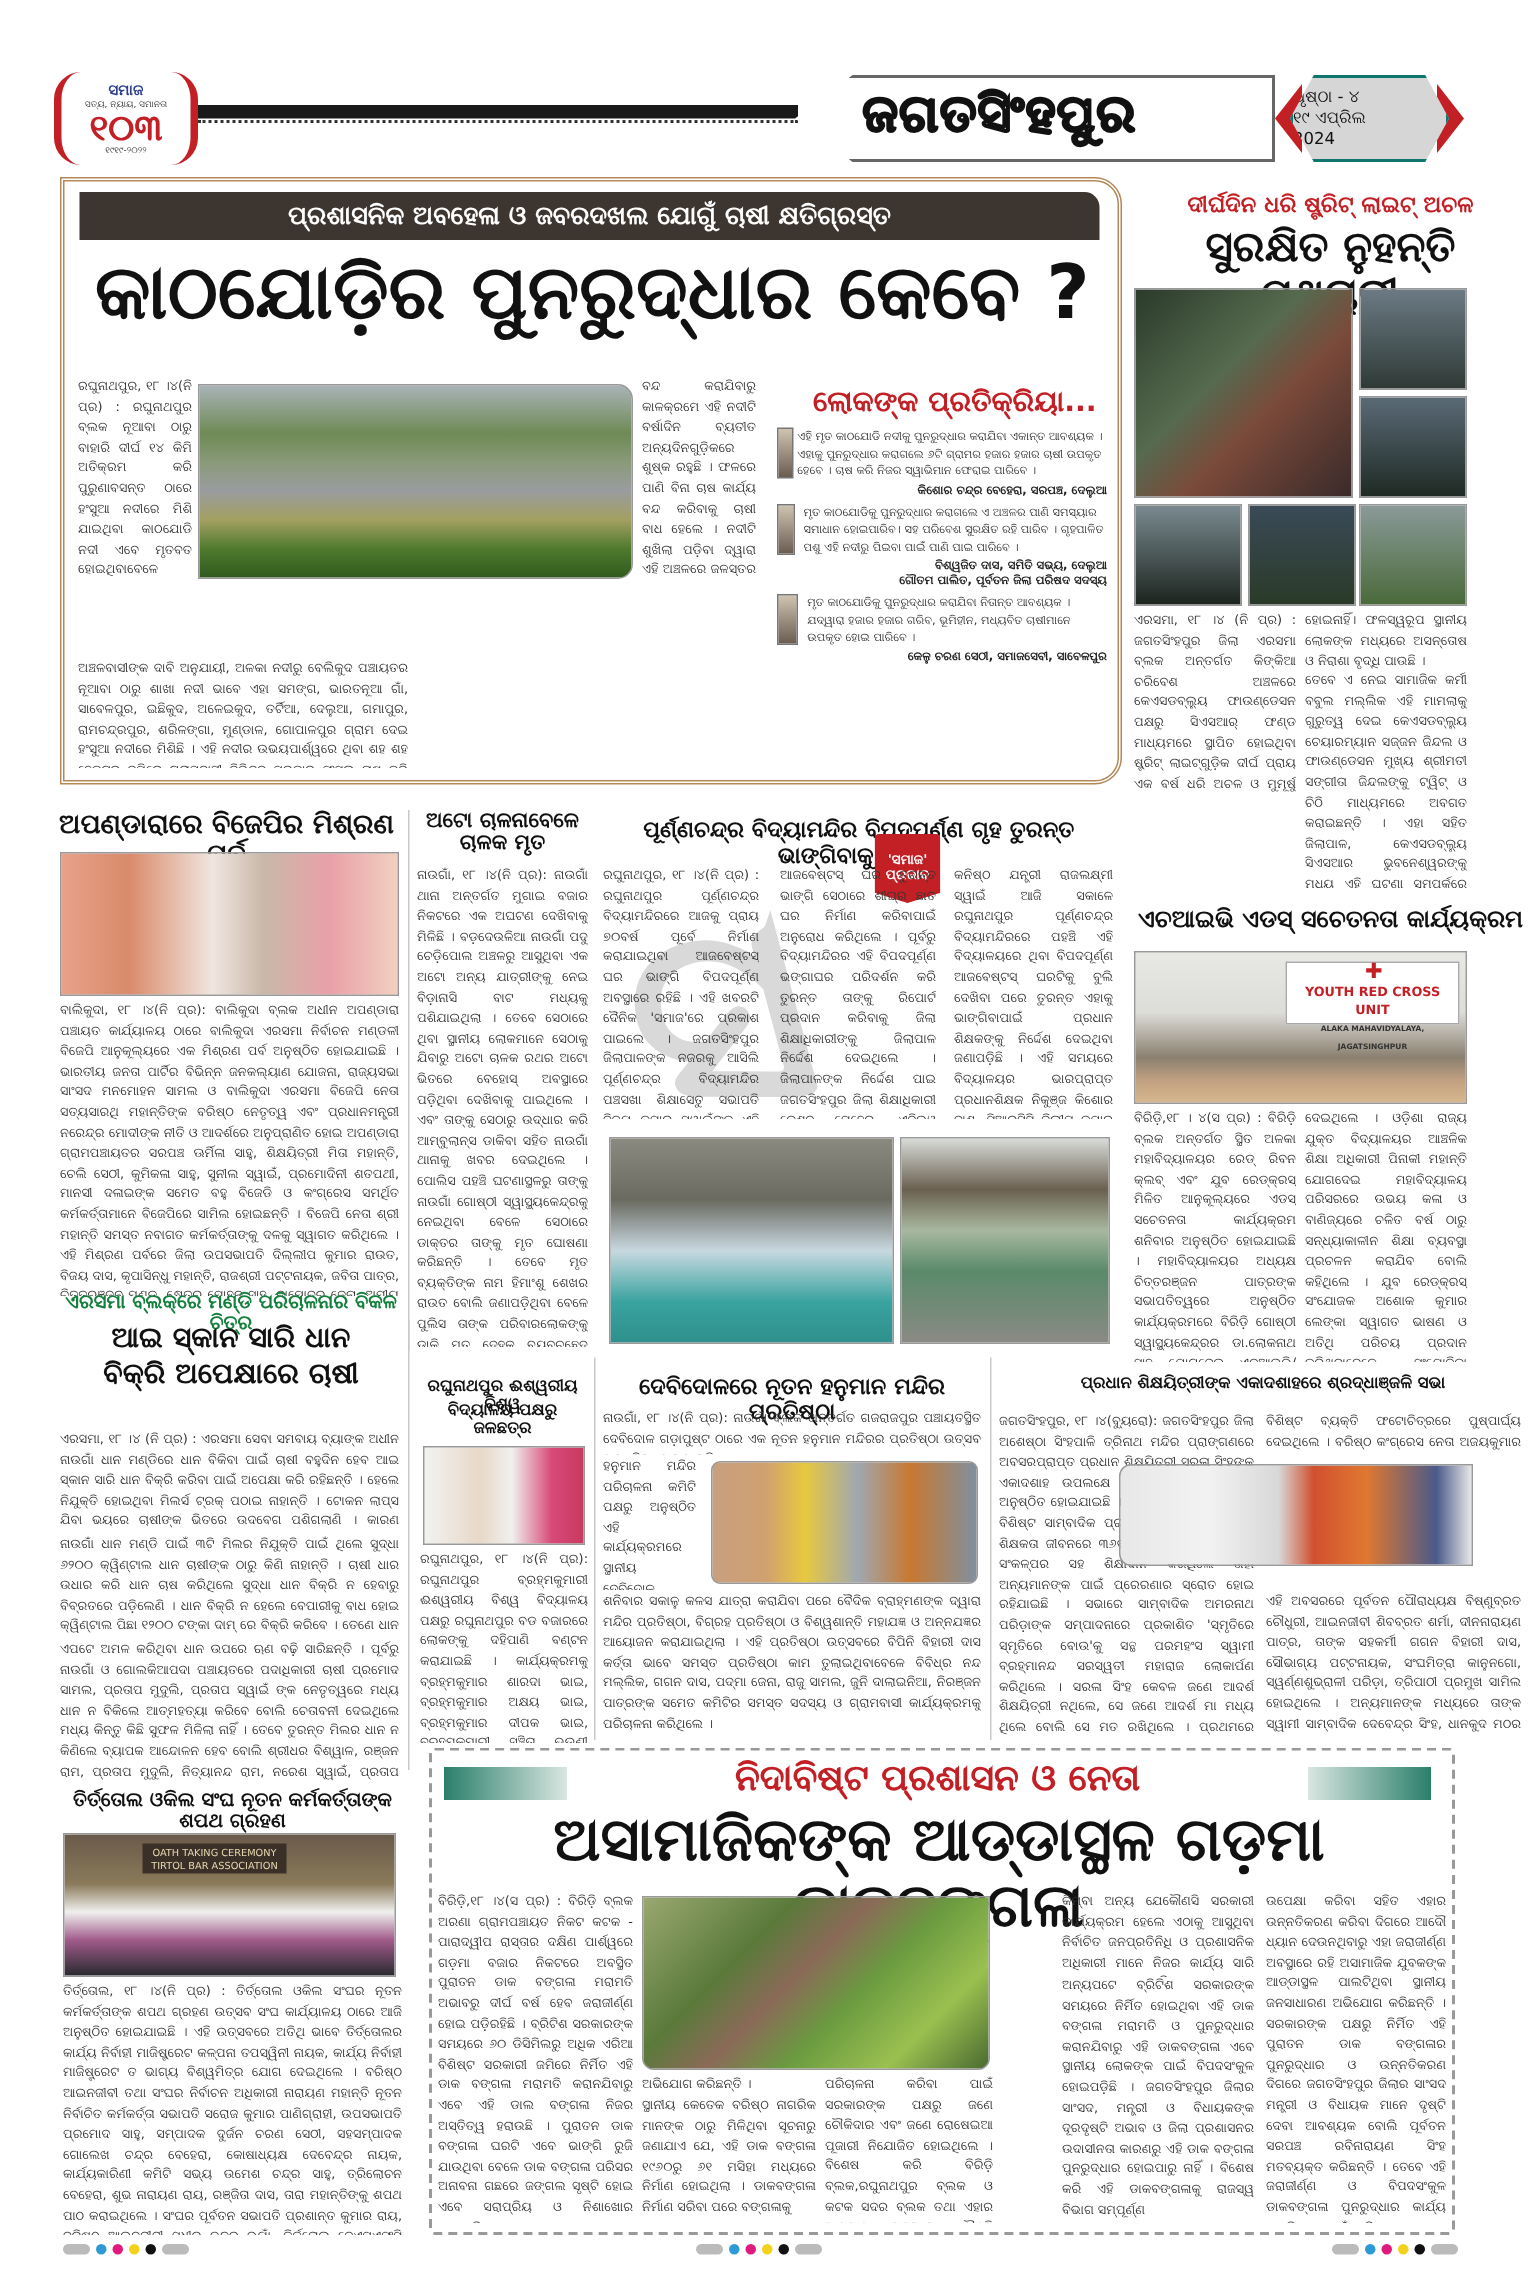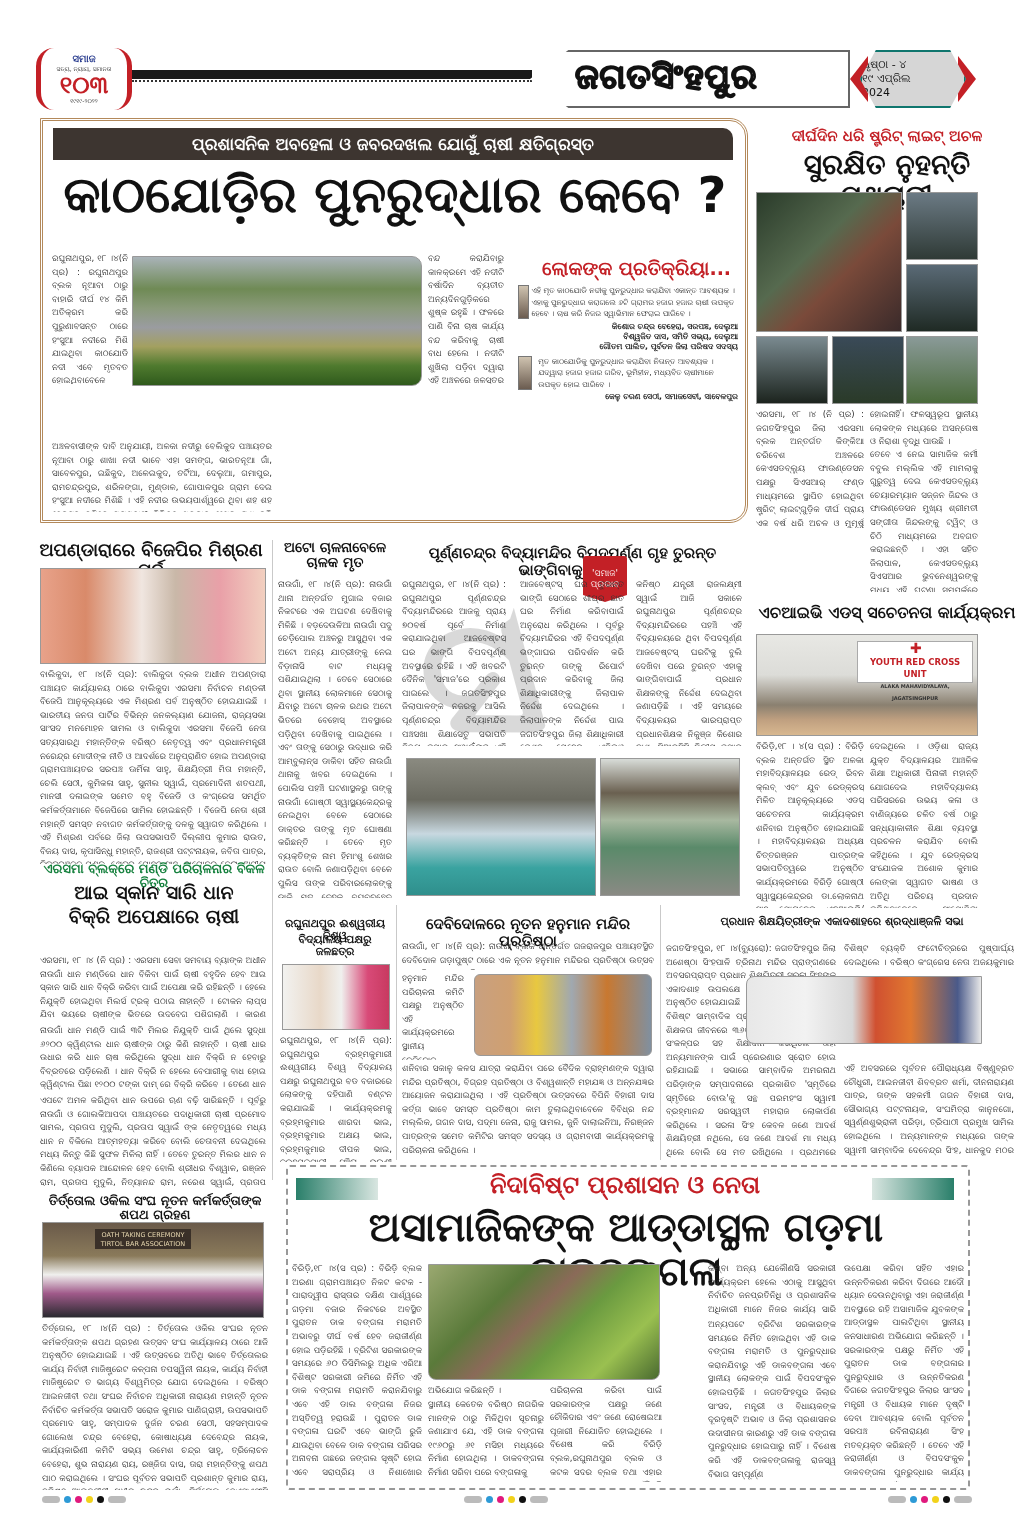--- a/index.html
+++ b/index.html
@@ -24,21 +24,21 @@
 
 .leadbox{left:40px;top:118px;width:708px;height:405px;border:3px double #b3895a;border-radius:0 18px 18px 0;background:#fff}
 .kicker-bar{left:53px;top:128px;width:680px;height:32px;background:#3d3530;border-radius:0 10px 0 0;color:#fff;font-size:17px;font-weight:bold;display:flex;align-items:center;justify-content:center}
 .lead-head{left:50px;top:166px;width:690px;font-size:50px;font-weight:bold;color:#111;text-align:center}
 .reaction-title{left:542px;top:257px;width:200px;font-size:19px;font-weight:bold;color:#c32026}
 .rx-photo{width:28px;height:34px;border:1px solid #777;background:linear-gradient(#cfc3b0,#6b5c50)}
 .rx-text{font-size:7.6px;line-height:11.5px;color:#333}
 .rx-name{font-size:7.8px;font-weight:bold;color:#222;text-align:right}
 .red{color:#c32026}
 .green{color:#15803d}
-.samaj{left:583px;top:556px;width:44px;height:46px;background:#c32026;border-radius:3px;color:#fff;font-size:9px;font-weight:normal;display:flex;flex-direction:column;align-items:center;justify-content:center;clip-path:polygon(0 0,100% 0,100% 85%,50% 100%,0 85%)}
+.samaj{left:583px;top:556px;width:44px;height:46px;background:#c32026;border-radius:3px;color:#fff;font-size:9px;font-weight:bold;display:flex;flex-direction:column;align-items:center;justify-content:center;clip-path:polygon(0 0,100% 0,100% 85%,50% 100%,0 85%)}
 .wave-box{left:286px;top:1165px;width:684px;height:325px;border:2px dashed #999;border-radius:4px}
 .grad-bar{height:22px;background:linear-gradient(90deg,#2a7f6a,#d9e6e1)}
 .grad-bar.r{background:linear-gradient(90deg,#d9e6e1,#2a7f6a)}
 .regmarks{display:flex;gap:4px;align-items:center}
 .regmarks .oval{width:18px;height:7px;border-radius:4px;background:#bbb}
 .regmarks .dot{width:7px;height:7px;border-radius:50%}
 .watermark{left:420px;top:560px;width:230px;height:210px;opacity:0.18;font-size:180px;color:#333;font-weight:bold;transform:rotate(-15deg)}
 </style>
 </head>
 <body>
@@ -72,20 +72,24 @@
 <div class="abs txt" style="left:428px;top:252px;width:76px;height:132px">ବନ୍ଦ କରାଯିବାରୁ କାଳକ୍ରମେ ଏହି ନଦୀଟି ବର୍ଷାଦିନ ବ୍ୟତୀତ ଅନ୍ୟଦିନଗୁଡ଼ିକରେ ଶୁଷ୍କ ରହୁଛି । ଫଳରେ ପାଣି ବିନା ଚାଷ କାର୍ଯ୍ୟ ବନ୍ଦ କରିବାକୁ ଚାଷୀ ବାଧ ହେଲେ । ନଦୀଟି ଶୁଖିଲା ପଡ଼ିବା ଦ୍ୱାରା ଏହି ଅଞ୍ଚଳରେ ଜଳସ୍ତର କମି ଯିବାରୁ ପୋଖରୀ, ଗାଡ଼ିଆ ଇତ୍ୟାଦି ପାଣି ବିନା ଶୁଷ୍କ ପଡ଼ି ରହିଛି । ଏହାର ସୁଯୋଗ ନେଇ କେତେକ ମୁଷ୍ଟିମେୟ ଲୋକ ନଦୀର ବିଭିନ୍ନ ଅଞ୍ଚଳକୁ ଜବର ଦଖଲ କରିବା ସହ ନିଜ ନାମରେ ପଟ୍ଟା କରି ଅନ୍ୟ ଲୋକଙ୍କୁ ବିକି ଭଲ ରୋଜଗାର କରିବାରେ ସକ୍ଷମ ହୋଇଥିବା ଅଭିଯୋଗ ହୋଇଛି । ଏତଦ୍‌ଭିନ୍ନ ବହୁ ସ୍ଥାନରେ ଏହି ନଦୀ ଗର୍ଭରେ ବିଭିନ୍ନ ଲୋକ ପୋଖରୀ ଖୋଳି ମାଛ ଚାଷ କରିଥିବା ଏବଂ କିଛି ଲୋକ ଏହି ନଦୀ ଗର୍ଭରେ ବେନିୟମ ଭାବେ ଘର ନିର୍ମାଣ କରିଥିବାରୁ ବର୍ଷାଦିନଗୁଡ଼ିକରେ ଏହି ନଦୀରେ ପାଣି ନିଷ୍କାସନ ହୋଇ ନପାରି ଉପର ମୁଣ୍ଡରେ କୃତ୍ରିମ ବନ୍ୟା ସୃଷ୍ଟି କରୁଛି । ତେବେ ଏହି ନଦୀର ପୁନରୁଦ୍ଧାର କରାଗଲେ ହଜାର ହଜାର ଚାଷୀ ଉପକୃତ ହେବା ସହିତ ଜଳ ସମସ୍ୟା ଦୂରିଭୂତ ହୋଇ ପାରିବ ବୋଲି ବହୁ ବୁଦ୍ଧିଜୀବୀ ମତ ଦେଉଛନ୍ତି ।</div>
 <div class="abs txt" style="left:286px;top:384px;width:218px;height:128px"></div>
 
 <div class="abs reaction-title">ଲୋକଙ୍କ ପ୍ରତିକ୍ରିୟା...</div>
 <div class="abs" style="left:518px;top:285px;width:220px">
   <div style="display:flex;gap:2px;margin-bottom:2px">
     <div class="rx-photo"></div>
     <div class="rx-text">ଏହି ମୃତ କାଠଯୋଡି ନଦୀକୁ ପୁନରୁଦ୍ଧାର କରାଯିବା ଏକାନ୍ତ ଆବଶ୍ୟକ । ଏହାକୁ ପୁନରୁଦ୍ଧାର କରାଗଲେ ୬ଟି ଗ୍ରାମର ହଜାର ହଜାର ଚାଷୀ ଉପକୃତ ହେବେ । ଚାଷ କରି ନିଜର ସ୍ୱାଭିମାନ ଫେରାଇ ପାରିବେ ।</div>
   </div>
   <div class="rx-name">କିଶୋର ଚନ୍ଦ୍ର ବେହେରା, ସରପଞ୍ଚ, ଦେଲୁଆ</div>
+  <div style="display:flex;gap:6px;margin:4px 0 2px">
+    <div class="rx-photo"></div>
+    <div class="rx-text">ମୃତ କାଠଯୋଡିକୁ ପୁନରୁଦ୍ଧାର କରାଗଲେ ଏ ଅଞ୍ଚଳର ପାଣି ସମସ୍ୟାର ସମାଧାନ ହୋଇପାରିବ। ସହ ପରିବେଶ ସୁରକ୍ଷିତ ରହି ପାରିବ । ଗୃହପାଳିତ ପଶୁ ଏହି ନଦୀରୁ ପିଇବା ପାଇଁ ପାଣି ପାଇ ପାରିବେ ।</div>
+  </div>
   <div class="rx-name">ବିଶ୍ୱଜିତ ଦାସ, ସମିତି ସଭ୍ୟ, ଦେଲୁଆ</div>
   <div class="rx-name">ଗୌତମ ପାଲିତ, ପୂର୍ବତନ ଜିଲା ପରିଷଦ ସଦସ୍ୟ</div>
   <div style="display:flex;gap:6px;margin:4px 0 2px">
     <div class="rx-photo"></div>
     <div class="rx-text">ମୃତ କାଠଯୋଡିକୁ ପୁନରୁଦ୍ଧାର କରାଯିବା ନିତାନ୍ତ ଆବଶ୍ୟକ । ଯଦ୍ୱାରା ହଜାର ହଜାର ଗରିବ, ଭୂମିହୀନ, ମଧ୍ୟବିତ ଚାଷୀମାନେ ଉପକୃତ ହୋଇ ପାରିବେ ।</div>
   </div>
   <div class="rx-name">କେଳୁ ଚରଣ ସେଠୀ, ସମାଜସେବୀ, ସାବେଳପୁର</div>
 </div>
 
 <div class="abs hl red" style="left:756px;top:128px;width:262px;font-size:15px">ଦୀର୍ଘଦିନ ଧରି ଷ୍ଟ୍ରିଟ୍ ଲାଇଟ୍ ଅଚଳ</div>

